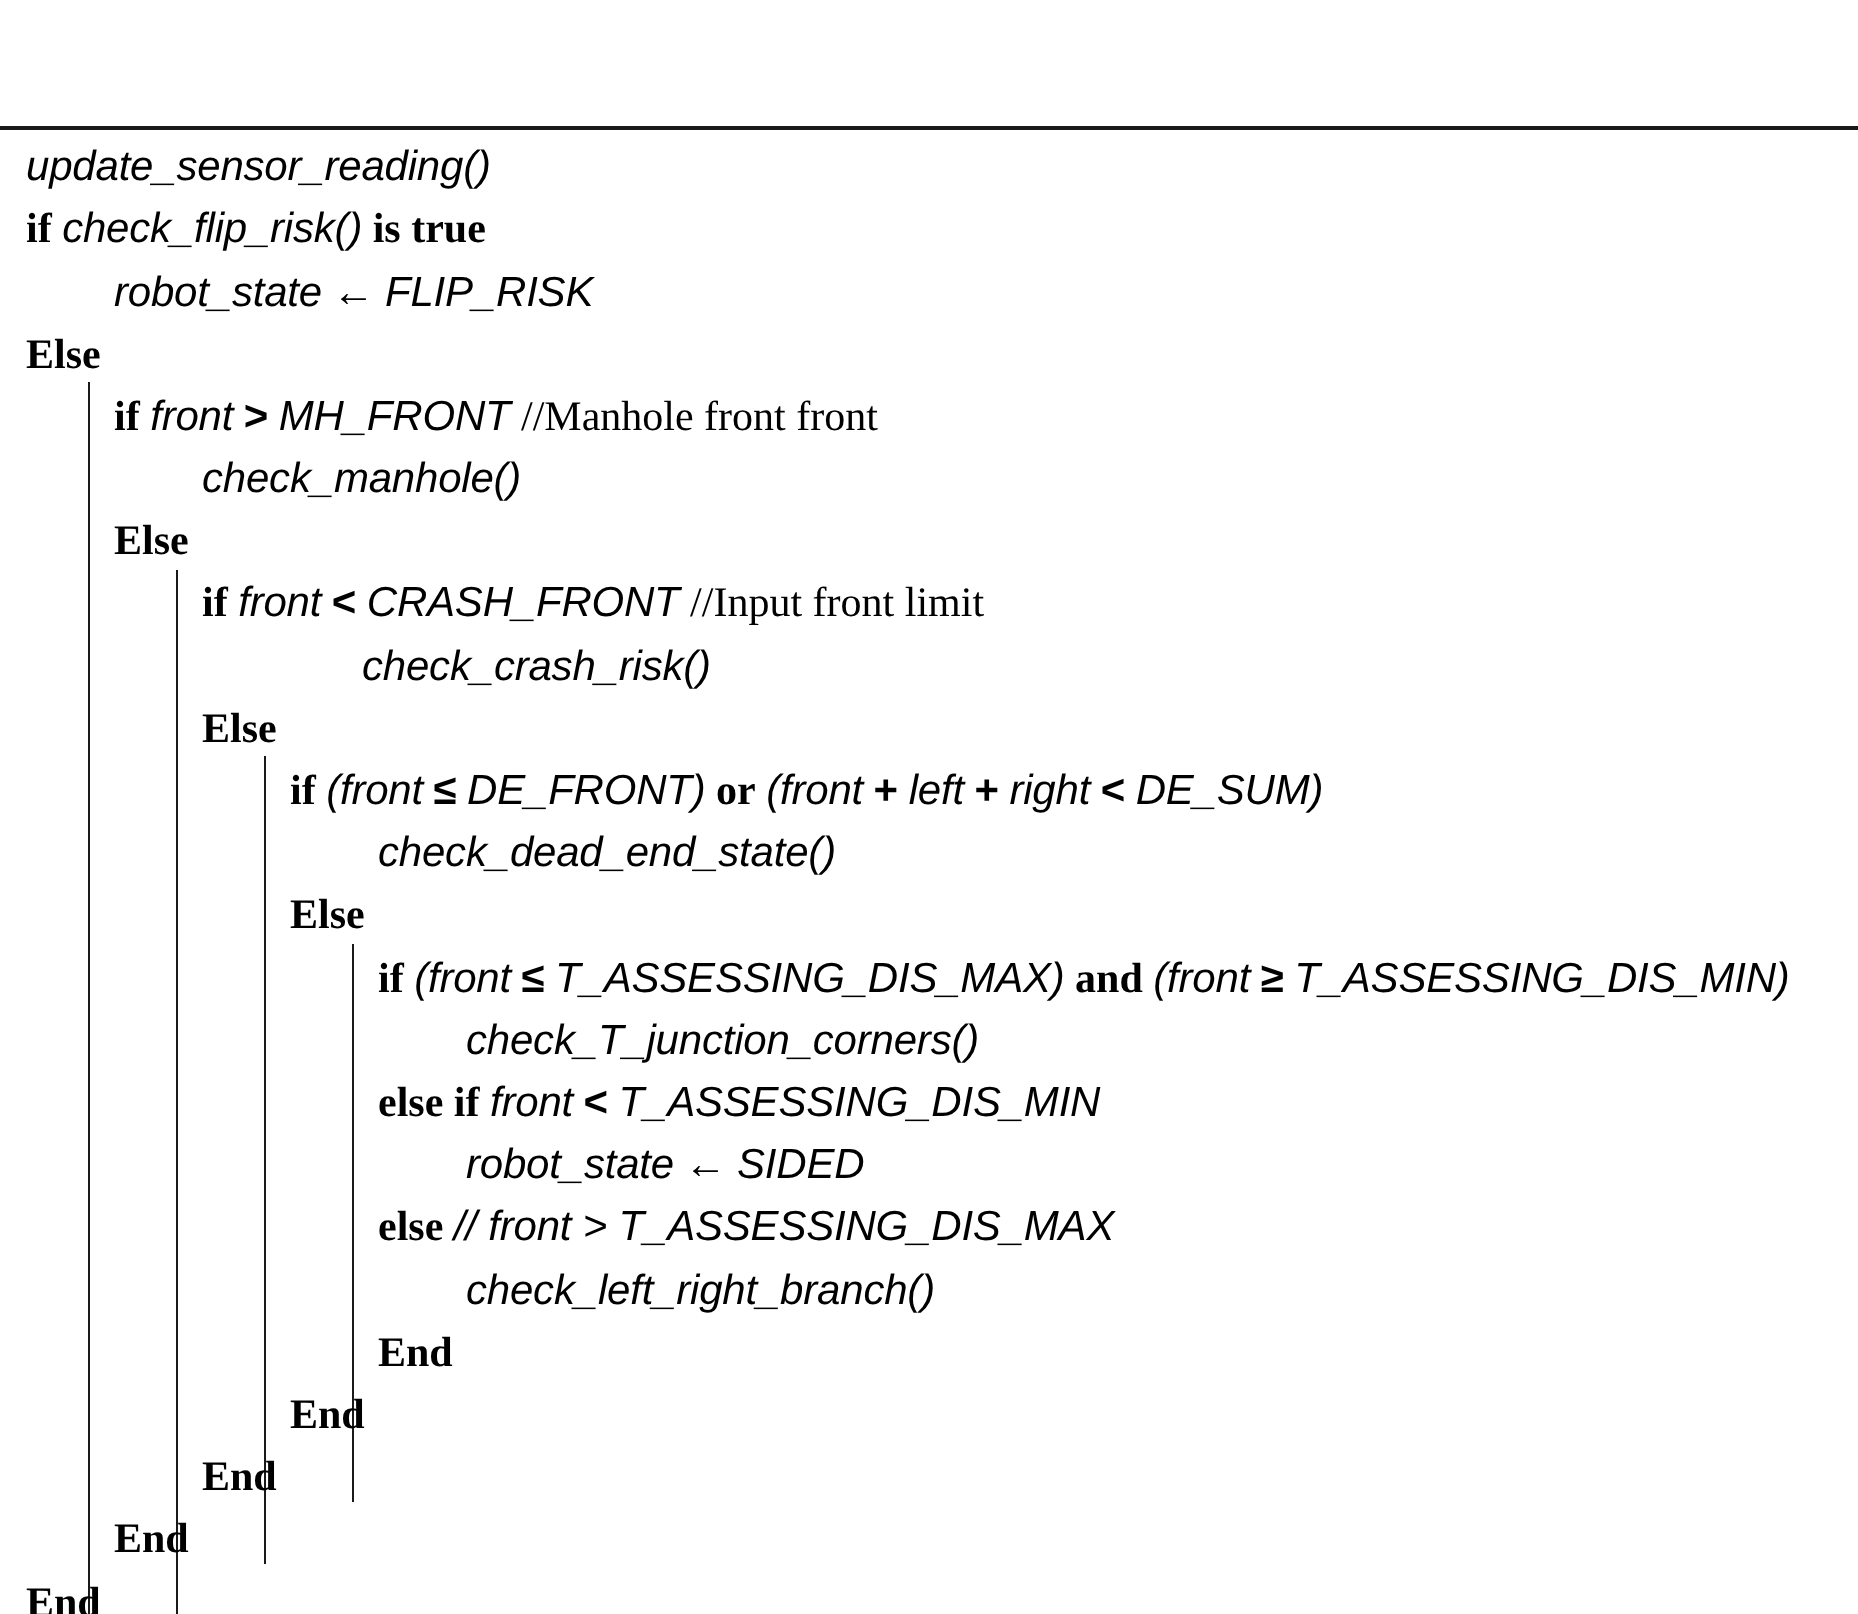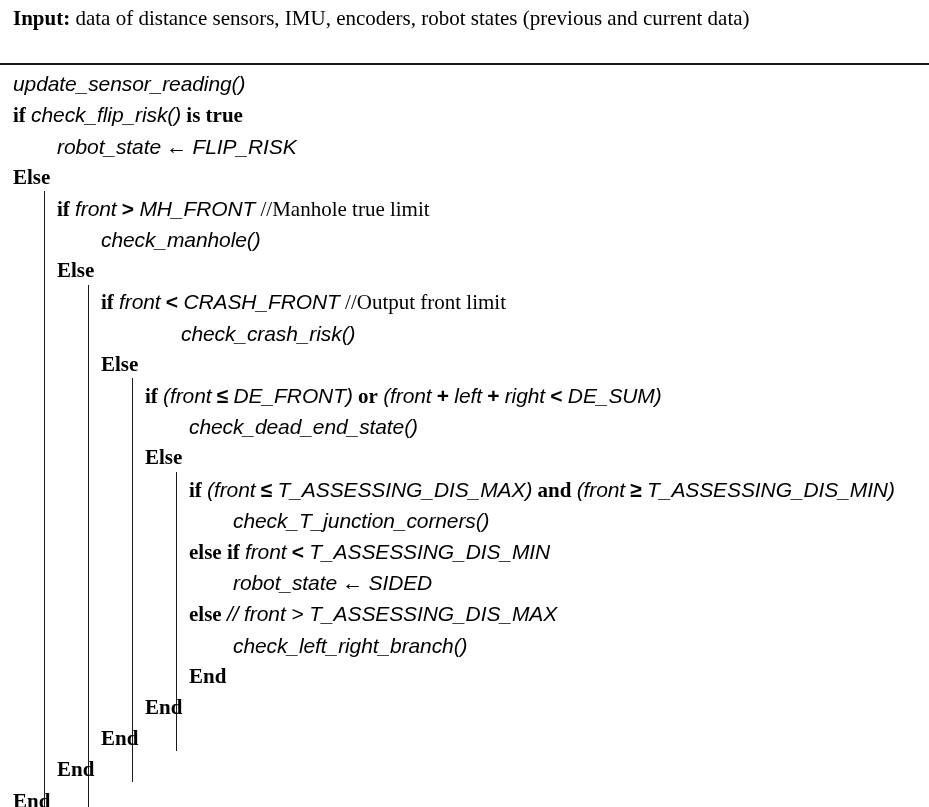--- a/index.html
+++ b/index.html
@@ -85,21 +85,20 @@
     width: 0;
     border-left: 1.6px solid #1a1a1a;
   }
 </style>
 </head>
 <body>
 
 <div class="algo-box">
 
   <div class="algo-header">
-    <div class="hdr-line"><span class="hdr-key">Input:</span><span class="hdr-val"> data of distance sensors, IMU, encoders, robot states (previous and current data)</span></div>
   </div>
 
   <div class="algo-body">
 
     <div class="guide" style="left:44px;  top:126px; height:653px;"></div>
     <div class="guide" style="left:88px;  top:220px; height:528px;"></div>
     <div class="guide" style="left:132px; top:313px; height:404px;"></div>
     <div class="guide" style="left:176px; top:407px; height:279px;"></div>
 
     <div id="rows-host">
@@ -109,30 +108,30 @@
         <div class="code-row" style="top: 34.2px;">
           <span class="code-text" style="left: 13px;"><span class="kw">if</span> <span class="id">check_flip_risk()</span> <span class="kw">is</span> <span class="kw">true</span></span>
         </div>
         <div class="code-row" style="top: 66px;">
           <span class="code-text" style="left: 57px;"><span class="id">robot_state</span> <span class="op">←</span> <span class="id">FLIP_RISK</span></span>
         </div>
         <div class="code-row" style="top: 96.6px;">
           <span class="code-text" style="left: 13px;"><span class="kw">Else</span></span>
         </div>
         <div class="code-row" style="top: 127.8px;">
-          <span class="code-text" style="left: 57px;"><span class="kw">if</span> <span class="id">front</span> <span class="op">&gt;</span> <span class="id">MH_FRONT</span> <span class="cmt">//Manhole true limit</span></span>
+          <span class="code-text" style="left: 57px;"><span class="kw">if</span> <span class="id">front</span> <span class="op">&gt;</span> <span class="id">MH_FRONT</span> <span class="cmt">//Manhole front front</span></span>
         </div>
         <div class="code-row" style="top: 159px;">
           <span class="code-text" style="left: 101px;"><span class="id">check_manhole()</span></span>
         </div>
         <div class="code-row" style="top: 190.2px;">
           <span class="code-text" style="left: 57px;"><span class="kw">Else</span></span>
         </div>
         <div class="code-row" style="top: 221.4px;">
-          <span class="code-text" style="left: 101px;"><span class="kw">if</span> <span class="id">front</span> <span class="op">&lt;</span> <span class="id">CRASH_FRONT</span> <span class="cmt">//Output front limit</span></span>
+          <span class="code-text" style="left: 101px;"><span class="kw">if</span> <span class="id">front</span> <span class="op">&lt;</span> <span class="id">CRASH_FRONT</span> <span class="cmt">//Input front limit</span></span>
         </div>
         <div class="code-row" style="top: 252.6px;">
           <span class="code-text" style="left: 141px; margin-left: 40px;"><span class="id">check_crash_risk()</span></span>
         </div>
         <div class="code-row" style="top: 283.8px;">
           <span class="code-text" style="left: 101px;"><span class="kw">Else</span></span>
         </div>
         <div class="code-row" style="top: 315px;">
           <span class="code-text" style="left: 145px;"><span class="kw">if</span> <span class="id">(front</span> <span class="op">≤</span> <span class="id">DE_FRONT)</span> <span class="kw">or</span> <span class="id">(front</span> <span class="op">+</span> <span class="id">left</span> <span class="op">+</span> <span class="id">right</span> <span class="op">&lt;</span> <span class="id">DE_SUM)</span></span>
         </div>

